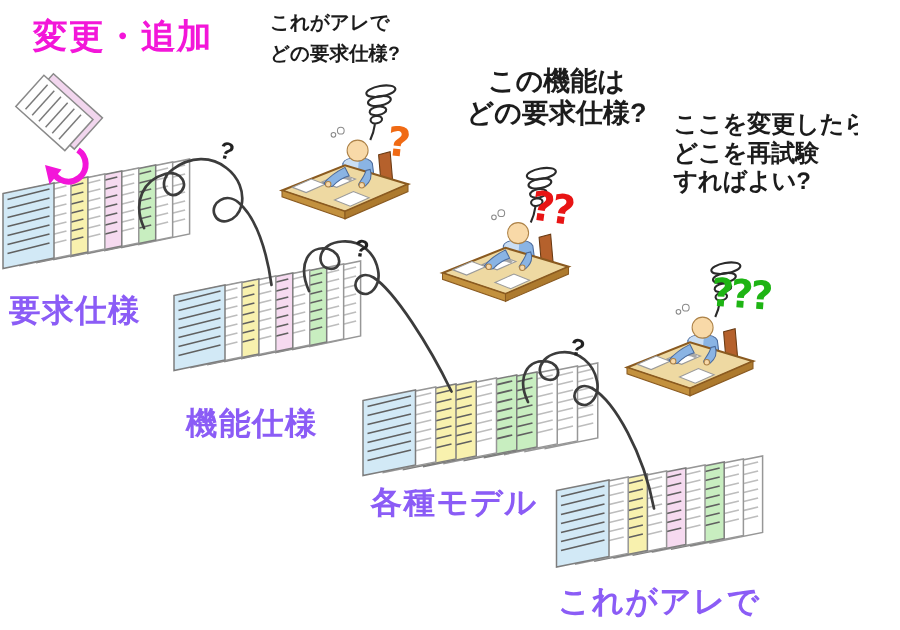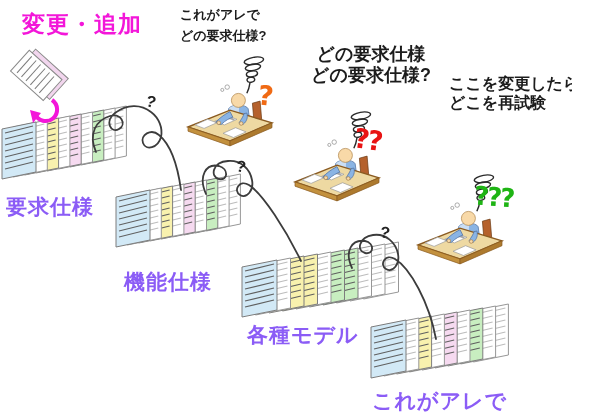--- a/index.html
+++ b/index.html
@@ -396,26 +396,27 @@
     <use href="#person-scene" transform="translate(418,203) scale(0.7)"></use>
   </svg>
 
   <div class="change" style="color: rgb(243, 22, 217);">変更・追加</div>
 
   <div class="txt q1">
     <div>これがアレで</div>
     <div>どの要求仕様?</div>
   </div>
   <div class="txt q2">
-    <div>どの要求仕様</div>
+    <div>この機能は</div>
     <div>どの要求仕様?</div>
   </div>
   <div class="txt q3">
     <div>ここを変更したら</div>
     <div>どこを再試験</div>
+    <div>すればよい?</div>
   </div>
 
   <div class="tm tm1" style="color: rgb(240, 106, 20);">?</div>
   <div class="tm tm2" style="color: rgb(232, 20, 20);">??</div>
   <div class="tm tm3" style="color: rgb(30, 180, 20);">???</div>
 
   <div class="cq cq1">?</div>
   <div class="cq cq2">?</div>
   <div class="cq cq3">?</div>
 

